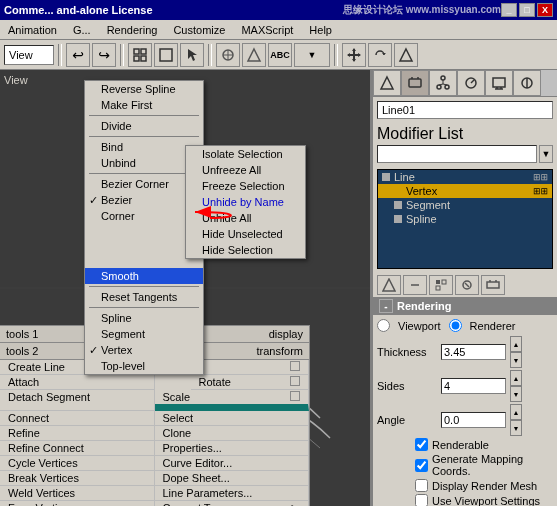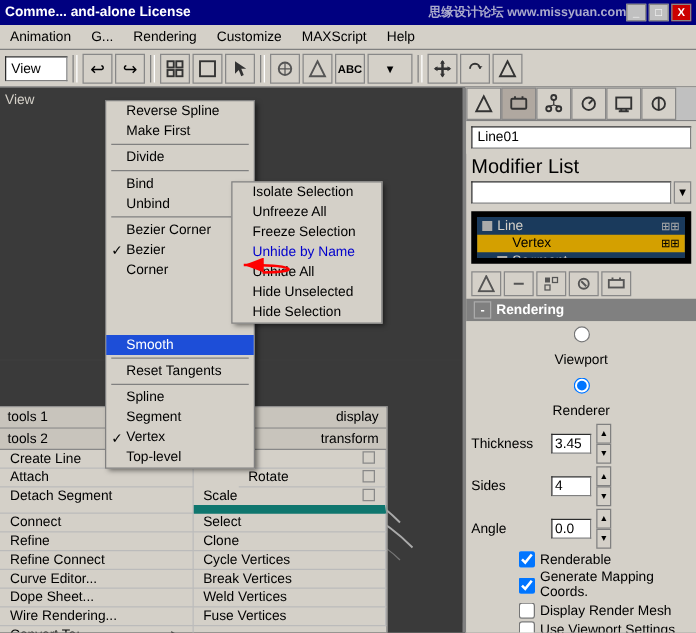--- a/index.html
+++ b/index.html
@@ -141,21 +141,21 @@
       background: white;
       border: 1px inset #808080;
       height: 18px;
       font-size: 11px;
       padding: 1px 4px;
     }
 
     .modifier-stack {
       margin: 4px;
       background: #1a3a5c;
-      border: 5px solid #000000;
+      border: 1px solid #000000;
       height: 100px;
       overflow-y: auto;
     }
     .stack-item {
       display: flex;
       align-items: center;
       padding: 1px 4px;
       color: #d4d0c8;
       font-size: 11px;
       cursor: pointer;
@@ -202,31 +202,30 @@
       font-size: 10px;
     }
     .section-content {
       padding: 4px;
       background: #d4d0c8;
     }
     .radio-row {
       display: flex; align-items: center; gap: 8px;
       font-size: 11px;
       margin-bottom: 4px;
-      flex-direction: column;
     }
     .param-row {
       display: flex; align-items: center;
       font-size: 11px;
       margin-bottom: 2px;
       gap: 4px;
     }
     .param-label { width: 60px; font-size: 11px; }
     .param-input {
-      width: 32px;
+      width: 65px;
       background: white;
       border: 1px inset #808080;
       height: 16px;
       font-size: 11px;
       padding: 0 2px;
     }
     .spinner-btn {
       width: 12px; height: 16px;
       background: #d4d0c8;
       border: 1px solid #808080;
@@ -423,26 +422,27 @@
         <div style="padding:1px 8px;border-bottom:1px solid #bbb;border-right:1px solid #bbb;cursor:pointer;">Detach Segment</div>
         <div style="padding:1px 8px;border-bottom:7px solid #0f766e;border-right:1px solid #bbb;cursor:pointer;display:flex;justify-content:space-between;">
             <span>Scale</span>
             <span style="border:1px solid #888;width:10px;height:10px;background:#d4d0c8;"></span>
           </div>
         <div style="padding:1px 8px;border-bottom:1px solid #bbb;border-right:1px solid #bbb;cursor:pointer;">Connect</div>
         <div style="padding:1px 8px;border-bottom:1px solid #bbb;border-right:1px solid #bbb;cursor:pointer;">Select</div>
         <div style="padding:1px 8px;border-bottom:1px solid #bbb;border-right:1px solid #bbb;cursor:pointer;">Refine</div>
         <div style="padding:1px 8px;border-bottom:1px solid #bbb;border-right:1px solid #bbb;cursor:pointer;">Clone</div>
         <div style="padding:1px 8px;border-bottom:1px solid #bbb;border-right:1px solid #bbb;cursor:pointer;">Refine Connect</div>
+        <div style="padding:1px 8px;border-bottom:1px solid #bbb;border-right:1px solid #bbb;cursor:pointer;">Properties...</div>
         <div style="padding:1px 8px;border-bottom:1px solid #bbb;border-right:1px solid #bbb;cursor:pointer;">Cycle Vertices</div>
         <div style="padding:1px 8px;border-bottom:1px solid #bbb;border-right:1px solid #bbb;cursor:pointer;">Curve Editor...</div>
         <div style="padding:1px 8px;border-bottom:1px solid #bbb;border-right:1px solid #bbb;cursor:pointer;">Break Vertices</div>
         <div style="padding:1px 8px;border-bottom:1px solid #bbb;border-right:1px solid #bbb;cursor:pointer;">Dope Sheet...</div>
         <div style="padding:1px 8px;border-bottom:1px solid #bbb;border-right:1px solid #bbb;cursor:pointer;">Weld Vertices</div>
-        <div style="padding:1px 8px;border-bottom:1px solid #bbb;border-right:1px solid #bbb;cursor:pointer;">Wire Rendering...</div>
+        <div style="padding:1px 8px;border-bottom:1px solid #bbb;border-right:1px solid #bbb;cursor:pointer;">Line Parameters...</div>
         <div style="padding:1px 8px;border-bottom:1px solid #bbb;border-right:1px solid #bbb;cursor:pointer;">Fuse Vertices</div>
         <div style="padding:1px 8px;border-right:1px solid #bbb;cursor:pointer;display:flex;justify-content:space-between;">
             <span>Convert To:</span>
             <span>▶</span>
           </div>
       </div>
     </div>
 
     <div class="context-menu" style="top:10px;left:84px;">
       <div class="ctx-item">Reverse Spline</div>

